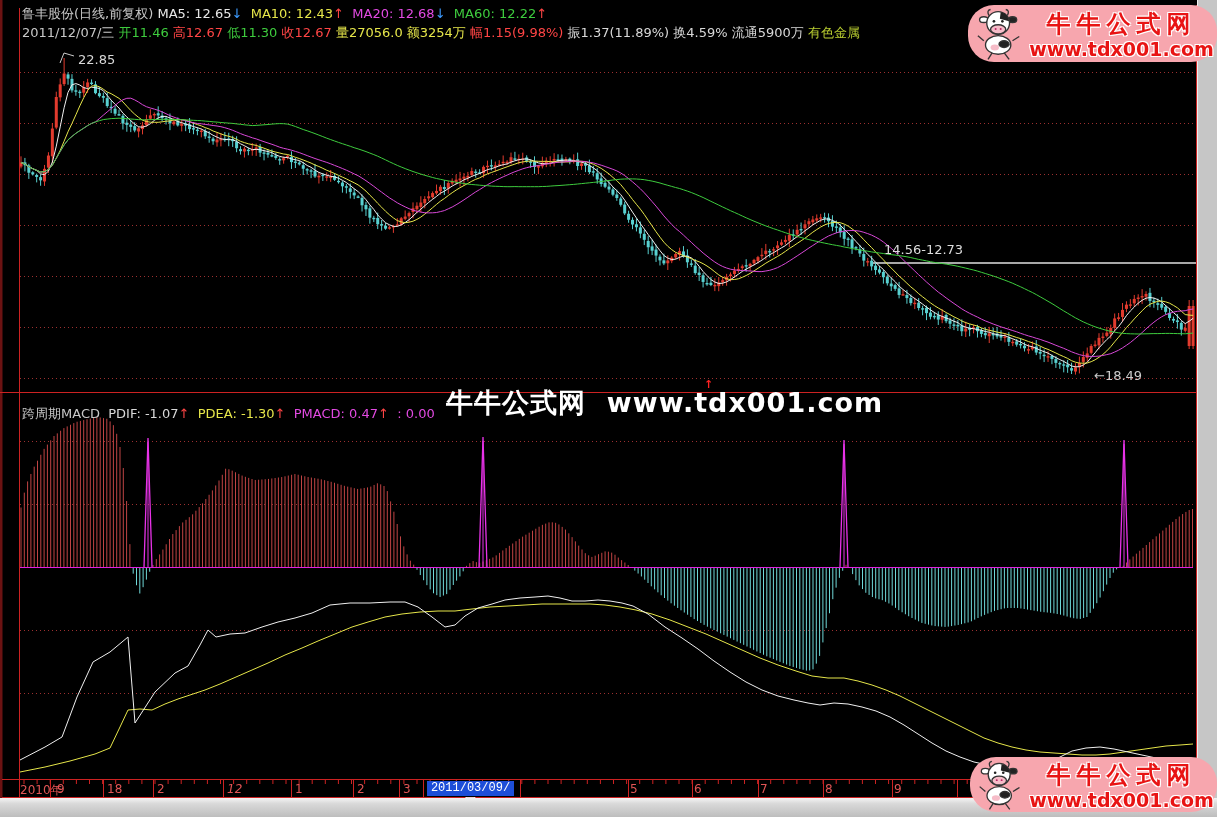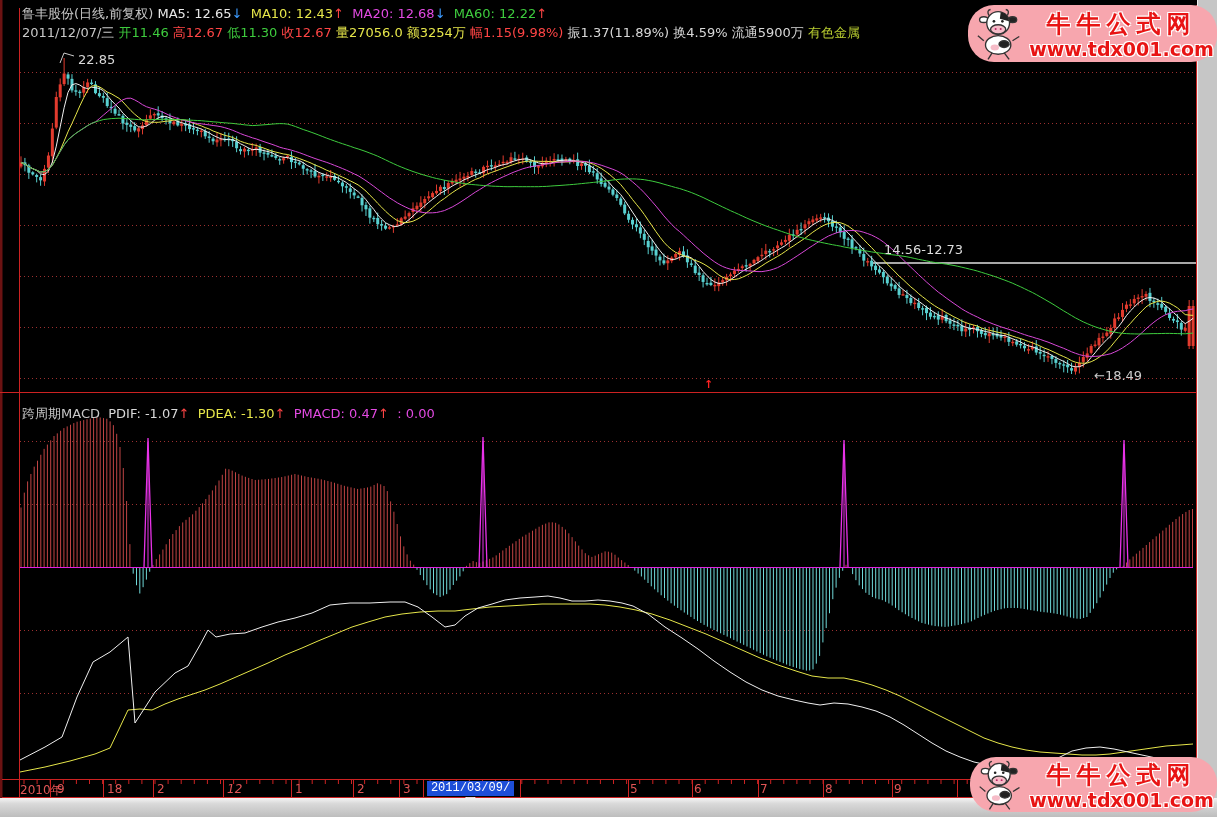--- a/index.html
+++ b/index.html
@@ -1139,20 +1139,21 @@
 
   <div id="row1" class="hdr"><span style="color: rgb(200, 200, 200);">鲁丰股份(日线,前复权) </span><span style="color: rgb(232, 232, 232);">MA5: 12.65</span><span style="color: rgb(61, 155, 255);">↓  </span><span style="color: rgb(230, 230, 74);">MA10: 12.43</span><span style="color: rgb(255, 69, 69);">↑  </span><span style="color: rgb(226, 74, 226);">MA20: 12.68</span><span style="color: rgb(61, 155, 255);">↓  </span><span style="color: rgb(62, 204, 62);">MA60: 12.22</span><span style="color: rgb(255, 69, 69);">↑</span></div>
   <div id="row2" class="hdr"><span style="color: rgb(200, 200, 200);">2011/12/07/三 </span><span style="color: rgb(62, 204, 62);">开11.46 </span><span style="color: rgb(255, 69, 69);">高12.67 </span><span style="color: rgb(62, 204, 62);">低11.30 </span><span style="color: rgb(255, 69, 69);">收12.67 </span><span style="color: rgb(230, 230, 74);">量27056.0 </span><span style="color: rgb(230, 230, 74);">额3254万 </span><span style="color: rgb(255, 69, 69);">幅1.15(9.98%) </span><span style="color: rgb(216, 216, 216);">振1.37(11.89%) </span><span style="color: rgb(216, 216, 216);">换4.59% </span><span style="color: rgb(216, 216, 216);">流通5900万 </span><span style="color: rgb(184, 204, 48);">有色金属</span></div>
   <div id="ind-row"><span style="color: rgb(200, 200, 200);">跨周期MACD  </span><span style="color: rgb(216, 216, 216);">PDIF: -1.07</span><span style="color: rgb(255, 69, 69);">↑  </span><span style="color: rgb(230, 230, 74);">PDEA: -1.30</span><span style="color: rgb(255, 69, 69);">↑  </span><span style="color: rgb(226, 74, 226);">PMACD: 0.47</span><span style="color: rgb(255, 69, 69);">↑  </span><span style="color: rgb(226, 74, 226);">: 0.00</span></div>
 
   <div class="anno" id="anno-high">22.85</div>
   <div class="anno" id="anno-range">14.56-12.73</div>
   <div class="anno" id="anno-low">←18.49</div>
 
   <div id="red-marker">↑</div>
+  <div id="mid-mark">牛牛公式网  www.tdx001.com</div>
 
   <div id="axis-row">
     <span id="axis-hl" style="left: 427px; width: 87px;">2011/03/09/三</span>
   <span class="axlbl" style="left: 20px;">2010年</span>
       <span class="axlbl" style="left: 57px;">9</span>
       <span class="axlbl" style="left: 107px;">18</span>
       <span class="axlbl" style="left: 157px;">2</span>
       <span class="axlbl" style="left: 227px; font-style: italic;">12</span>
       <span class="axlbl" style="left: 295px;">1</span>
       <span class="axlbl" style="left: 357px;">2</span>

